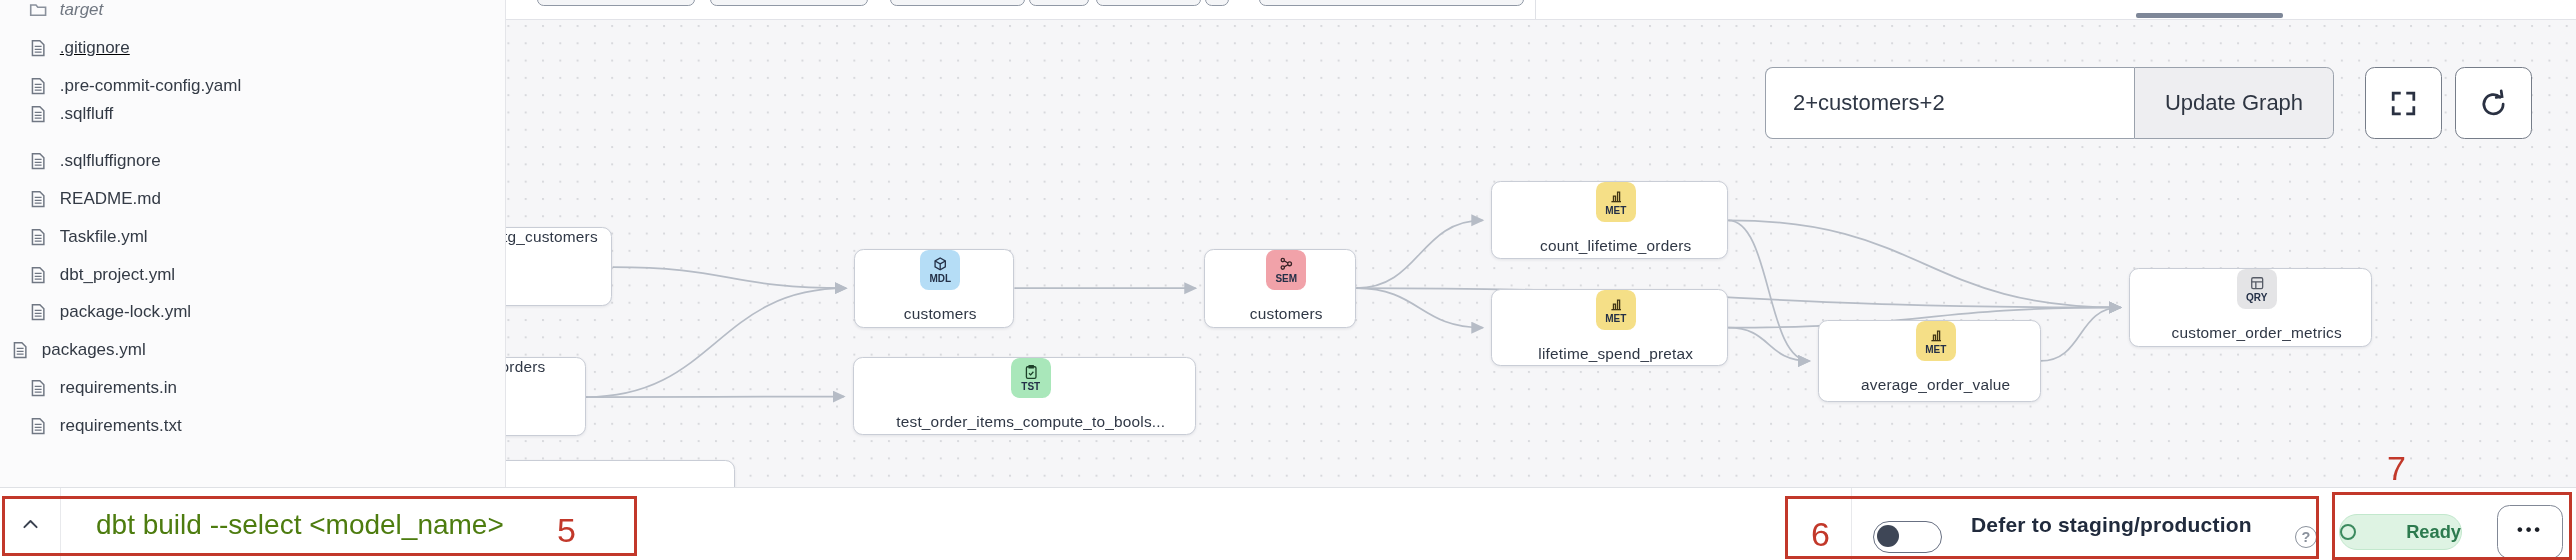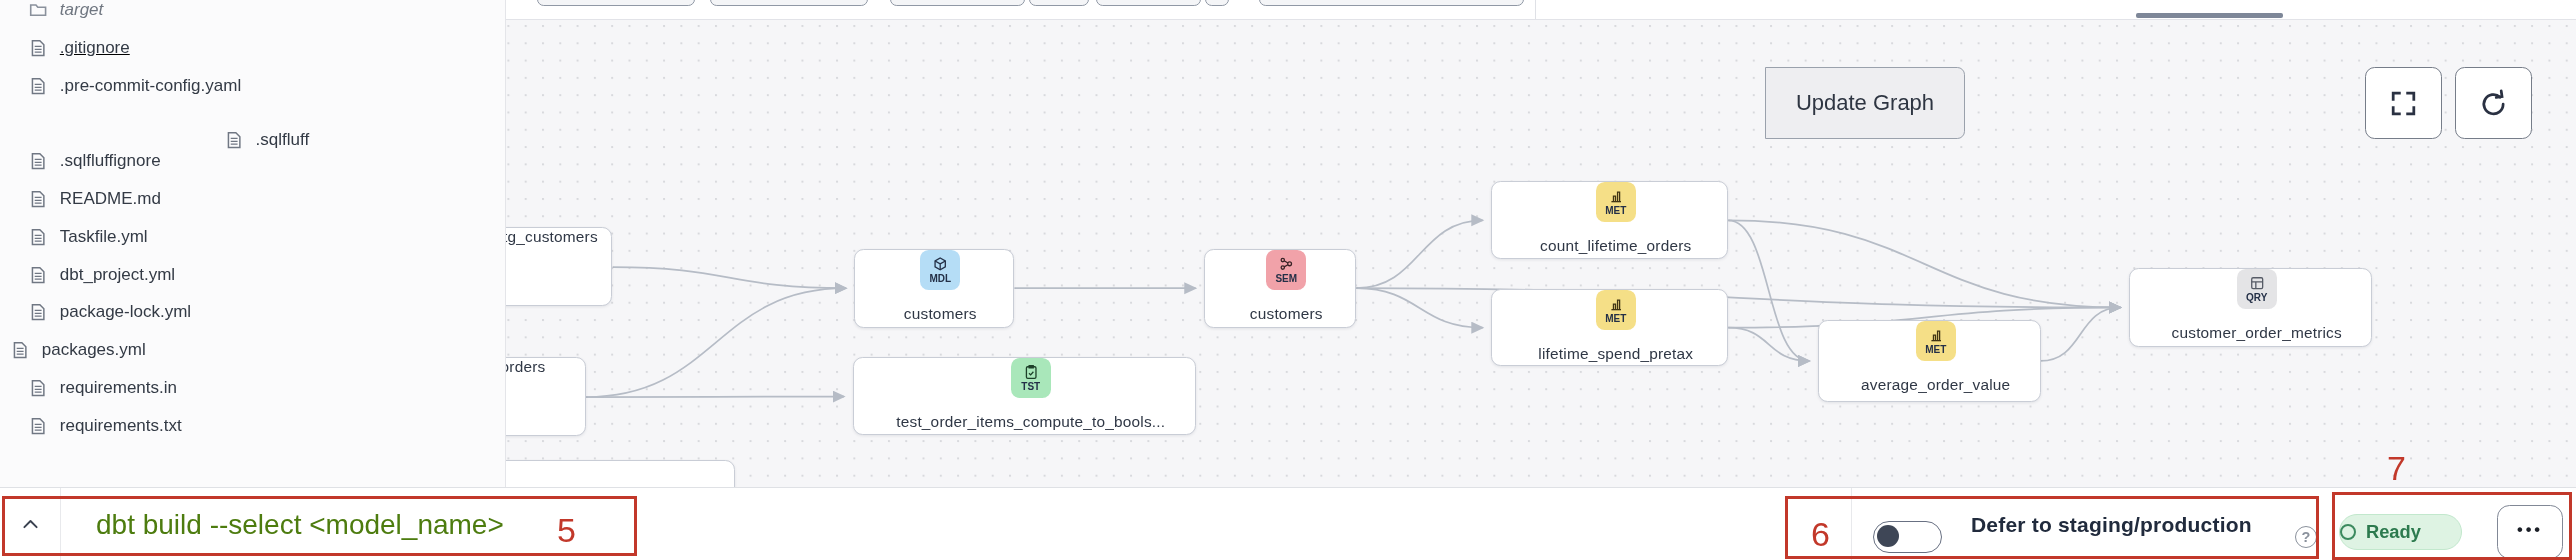--- a/index.html
+++ b/index.html
@@ -78,21 +78,21 @@
   #defer-toggle{position:absolute;left:1873px;top:33px;width:69px;height:32px;border-radius:16.4px;
     background:#fff;border:1.9px solid #687082;box-sizing:border-box;cursor:pointer;}
   #defer-knob{position:absolute;left:2.9px;top:2.9px;width:22px;height:22px;border-radius:50%;background:#3e4656;}
   #defer-label{position:absolute;left:1971px;top:0;height:73px;display:flex;align-items:center;
     font-size:21px;font-weight:700;color:#212b3d;letter-spacing:0.2px;}
   #defer-help{position:absolute;left:2295px;top:38px;width:22px;height:22px;border-radius:50%;
     border:1.5px solid #8a919c;color:#8a919c;font-size:14.5px;font-weight:700;
     display:flex;align-items:center;justify-content:center;box-sizing:border-box;cursor:pointer;}
   #status-badge{position:absolute;left:2339px;top:26px;width:123px;height:36px;border-radius:18.3px;
     background:#def3e3;border:1px solid #c2e8cd;box-sizing:border-box;
-    display:flex;align-items:center;justify-content:flex-start;gap:9.6px;}
+    display:flex;align-items:center;justify-content:space-between;gap:9.6px;}
   #status-badge .ring{width:16.4px;height:16.4px;border-radius:50%;border:2.3px solid #3c8a5f;box-sizing:border-box;}
   #status-badge .txt{font-size:18.3px;font-weight:600;color:#2c7a4e;}
   #menu-btn{position:absolute;left:2497px;top:17.3px;width:66px;height:54px;background:#fff;
     border:1.9px solid #818896;border-radius:12.5px;box-sizing:border-box;cursor:pointer;
     display:flex;align-items:center;justify-content:center;}
   #menu-btn span{font-size:16.4px;letter-spacing:2.9px;color:#1b1f27;font-weight:700;line-height:1;padding-bottom:5.8px;}
   
   .anno-box{position:absolute;border:3.9px solid #c2382a;box-sizing:border-box;z-index:10;pointer-events:none;}
   .anno-num{position:absolute;z-index:11;color:#c2382a;font-size:34px;font-weight:500;pointer-events:none;line-height:1;}
 </style>
@@ -212,20 +212,21 @@
               <path d="M4 10h16M10 10v10"></path>
             </svg>
           </span>
           <span class="badge-label">QRY</span>
         </div>
         <span class="node-label">customer_order_metrics</span>
       </div>
     </div>
 
   <div id="lineage-toolbar">
+    <div id="selector-input">2+customers+2</div>
     <div id="update-graph-btn">Update Graph</div>
   </div>
   <div class="sq-btn" id="fullscreen-btn">
     <svg viewBox="0 0 24 24" fill="none" stroke="#2a3142" stroke-width="2" stroke-linecap="square">
       <path d="M4.5 9V4.5H9 M15 4.5h4.5V9 M19.5 15v4.5H15 M9 19.5H4.5V15"></path>
     </svg>
   </div>
   <div class="sq-btn" id="refresh-btn">
     <svg viewBox="0 0 24 24" fill="none" stroke="#2a3142" stroke-width="2" stroke-linecap="round">
       <path d="M19 12.5a7 7 0 1 1-2.2-5.1"></path>
@@ -268,21 +269,21 @@
     </div>
     <div class="tree-row" style="top: 67px;">
       <span style="display: flex; align-items: center;">
         <svg viewBox="0 0 16 16" fill="none" stroke="#707783" stroke-width="1.3" style="width: 18.3px; height: 18.3px;">
           <path d="M3 1.5h6.5L13 5v9.5H3z"></path>
           <path d="M5 6.5h6M5 9h6M5 11.5h6" stroke-width="1.1"></path>
         </svg>
       </span>
       <span class="tree-label">.pre-commit-config.yaml</span>
     </div>
-    <div class="tree-row" style="top: 121px; justify-content: center;">
+    <div class="tree-row" style="top: 95px;">
       <span style="display: flex; align-items: center;">
         <svg viewBox="0 0 16 16" fill="none" stroke="#707783" stroke-width="1.3" style="width: 18.3px; height: 18.3px;">
           <path d="M3 1.5h6.5L13 5v9.5H3z"></path>
           <path d="M5 6.5h6M5 9h6M5 11.5h6" stroke-width="1.1"></path>
         </svg>
       </span>
       <span class="tree-label">.sqlfluff</span>
     </div>
     <div class="tree-row" style="top: 142px;">
       <span style="display: flex; align-items: center;">

